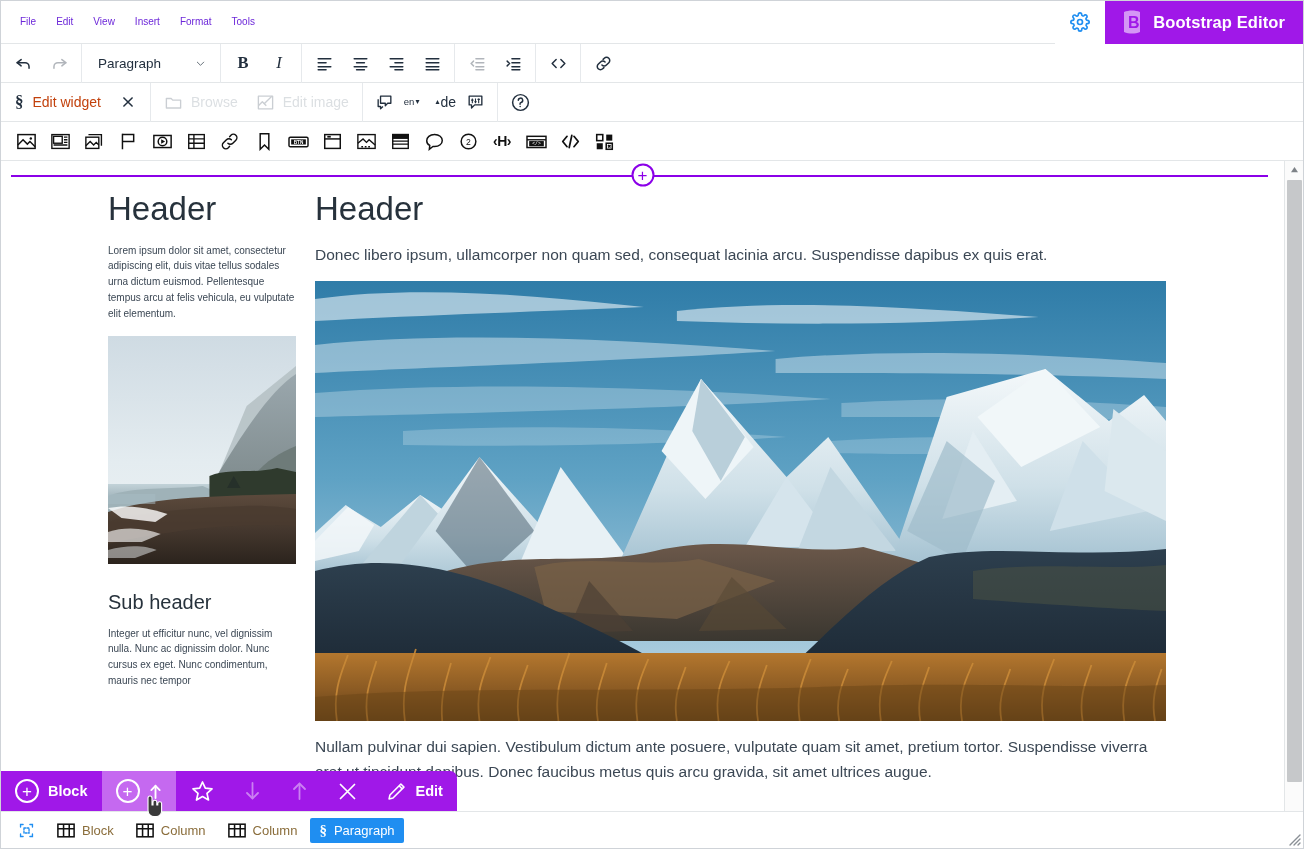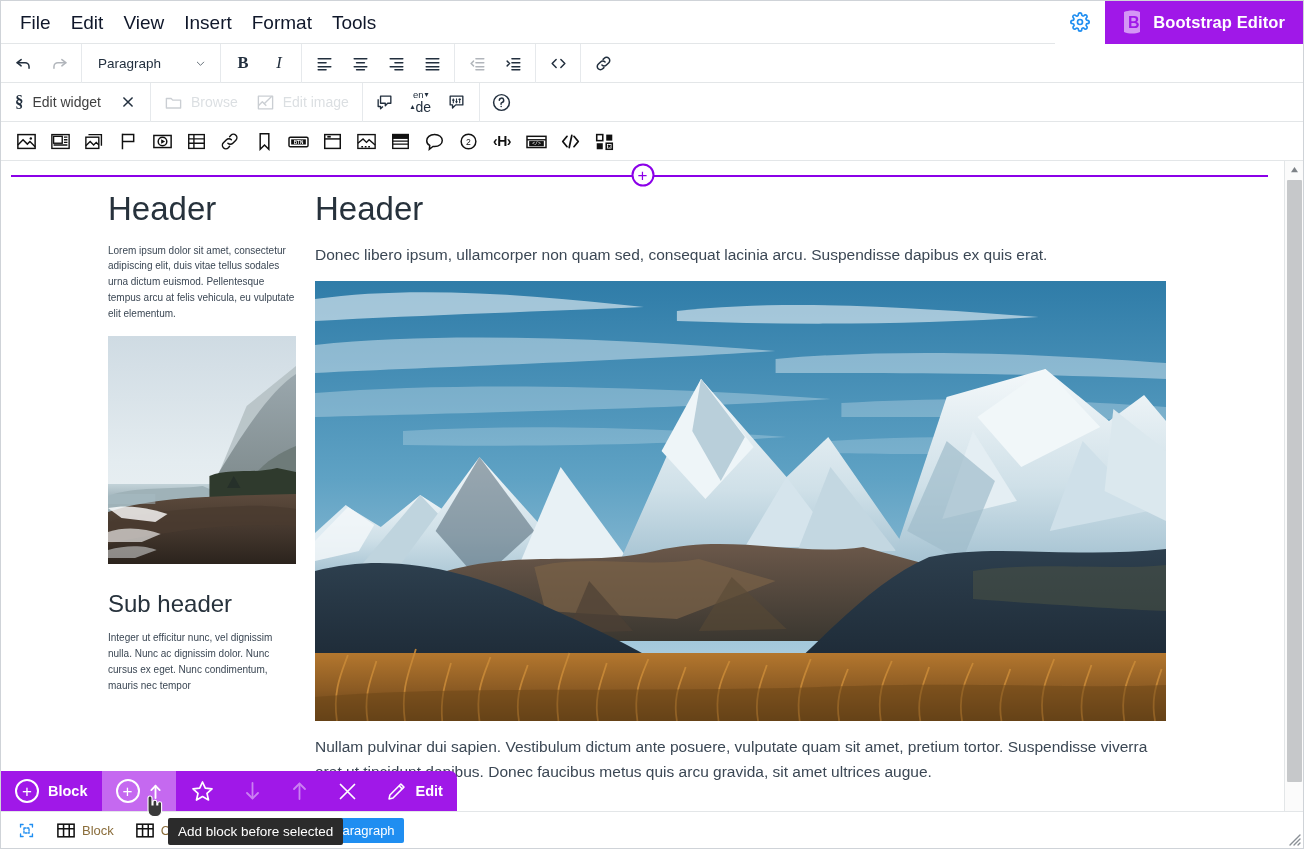--- a/index.html
+++ b/index.html
@@ -22,21 +22,21 @@
   .menubar {
     position: relative;
     height: 43px;
     display: flex;
     align-items: center;
     border-bottom: 1px solid #e3e6e8;
     background: #fff;
   }
   .menu-items { display: flex; align-items: center; padding-left: 10px; gap: 2px; }
   .menu-item {
-    font-size: 19px; color: #0f172a; padding: 5px 9px; border-radius: 3px;
+    font-size: 10px; color: #6d28d9; padding: 5px 9px; border-radius: 3px;
     cursor: default; line-height: 1;
   }
   .menubar-right { margin-left: auto; display: flex; align-items: stretch; height: 43px; }
   .gear-btn {
     width: 50px; display: flex; align-items: center; justify-content: center;
     background: #fff;
   }
   .brand-btn {
     display: flex; align-items: center; gap: 10px;
     background: #a018e8; color: #fff; padding: 0 18px 0 16px;
@@ -64,21 +64,21 @@
     font-size: 15px;
   }
   .tb-btn.disabled { opacity: .35; }
   .tb-btn.text { padding: 0 8px; font-size: 13.5px; }
   .select-box {
     display: flex; align-items: center; justify-content: space-between;
     width: 126px; height: 31px; padding: 0 8px 0 10px; margin: 0 2px;
     font-size: 13.5px; color: #222f3e; border-radius: 3px;
   }
 
-  .row3 .lbl { font-size: 14px; color: #404040; }
+  .row3 .lbl { font-size: 14px; color: #c2410c; }
   .row3 .lbl.gray { color: #9aa4ad; }
   .widget-chip {
     display: flex; align-items: center; gap: 9px;
     padding: 0 9px 0 10px; height: 31px; border-radius: 3px;
   }
   .icon-row .tb-btn { min-width: 32px; }
 
   
   .canvas-wrap {
     position: relative;
@@ -105,21 +105,21 @@
     font-size: 17px; line-height: 1; font-weight: 500;
   }
   .columns { display: flex; padding-top: 28px; }
   .col-left { width: 296px; padding: 0 19px 0 89px; }
   .col-right { flex: 1; padding-right: 100px; }
   h1.doc {
     font-size: 33px; font-weight: normal; color: #27323c;
     margin: 0 0 14px 0; line-height: 1.2;
   }
   h2.doc {
-    font-size: 24px; font-weight: normal; color: #27323c;
+    font-size: 20px; font-weight: normal; color: #27323c;
     margin: 26px 0 12px 0; line-height: 1.2;
   }
   p.doc {
     font-size: 10px; line-height: 1.58; color: #3b4754; margin: 0 0 14px 0;
   }
   .col-right p.doc { font-size: 15.5px; line-height: 1.6; }
 
   .photo { display: block; width: 100%; border: 0; }
   .photo.beach { height: 228px; margin: 12px 0 6px 0; }
   .photo.mountain { height: 440px; margin: 8px 0 14px 0; }
@@ -342,21 +342,21 @@
     </div>
     <div class="tb-sep"></div>
     <div class="tb-group">
       <div class="tb-btn">
         <svg width="19" height="19" viewBox="0 0 24 24" fill="none" stroke="#222f3e" stroke-width="1.7" stroke-linejoin="round">
           <path d="M7 4 h13 v9 h-4 l-3 3 v-3 H7 Z"></path>
           <path d="M4 8 v9 h3 v3 l3-3"></path>
         </svg>
       </div>
       <div class="tb-btn">
-        <span style="display:flex;flex-direction:column;align-items:center;line-height:1.0;">
+        <span style="display:flex;flex-direction:row;align-items:center;line-height:1.0;gap:16px;">
           <span style="display:flex;align-items:center;gap:1px;">
             <span style="font-size:9.5px;color:#222f3e;">en</span>
             <span style="font-size:8px;color:#222f3e;">▾</span>
           </span>
           <span style="display:flex;align-items:center;gap:1px;">
             <span style="font-size:8px;color:#222f3e;">▴</span>
             <span style="font-size:14px;color:#222f3e;">de</span>
           </span>
         </span>
       </div>
@@ -774,19 +774,18 @@
         </svg>
       </span>
       <span>Column</span>
     </div>
     <div class="bc-item selected">
       <span class="bc-icon" style="font-size:15px;font-weight:bold;font-family:'Liberation Serif',serif;">§</span>
       <span>Paragraph</span>
     </div>
   </div>
 
-  <div class="tooltip">Add block before selected</div>
 
   <svg class="resize-grip" viewBox="0 0 16 16">
     <path d="M14 4 L4 14M14 8 L8 14M14 12 L12 14" stroke="#8a9096" stroke-width="1.4" stroke-linecap="round"></path>
   </svg>
 
 </div>
 
 </body></html>

